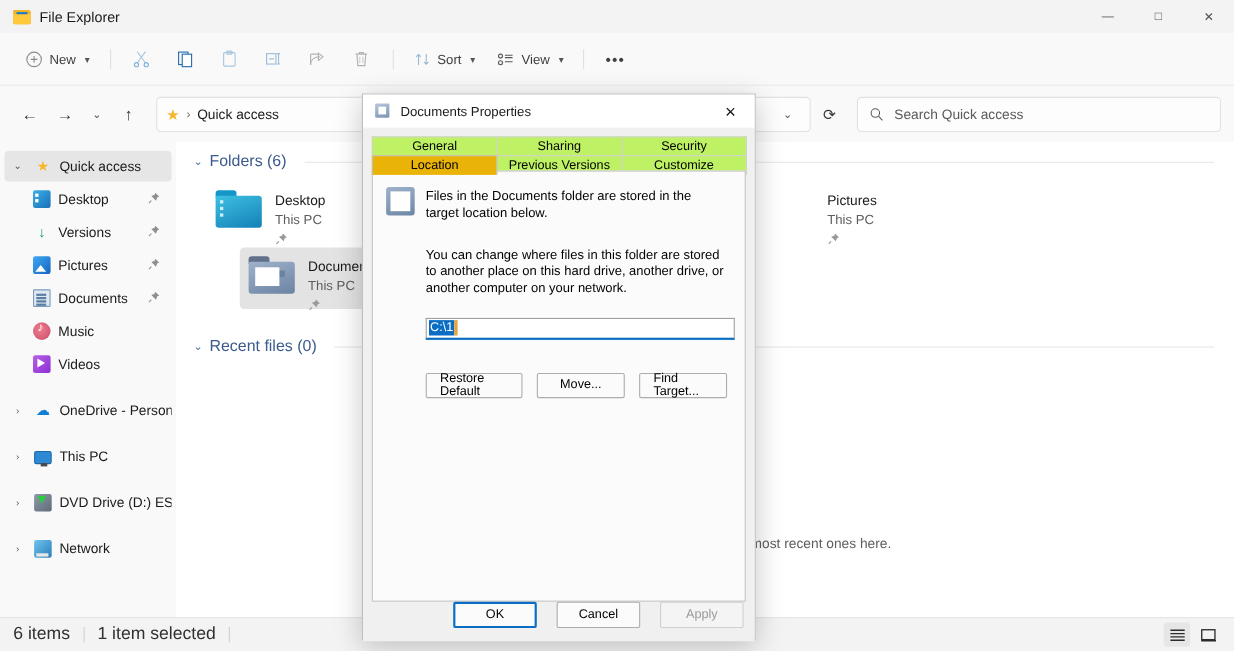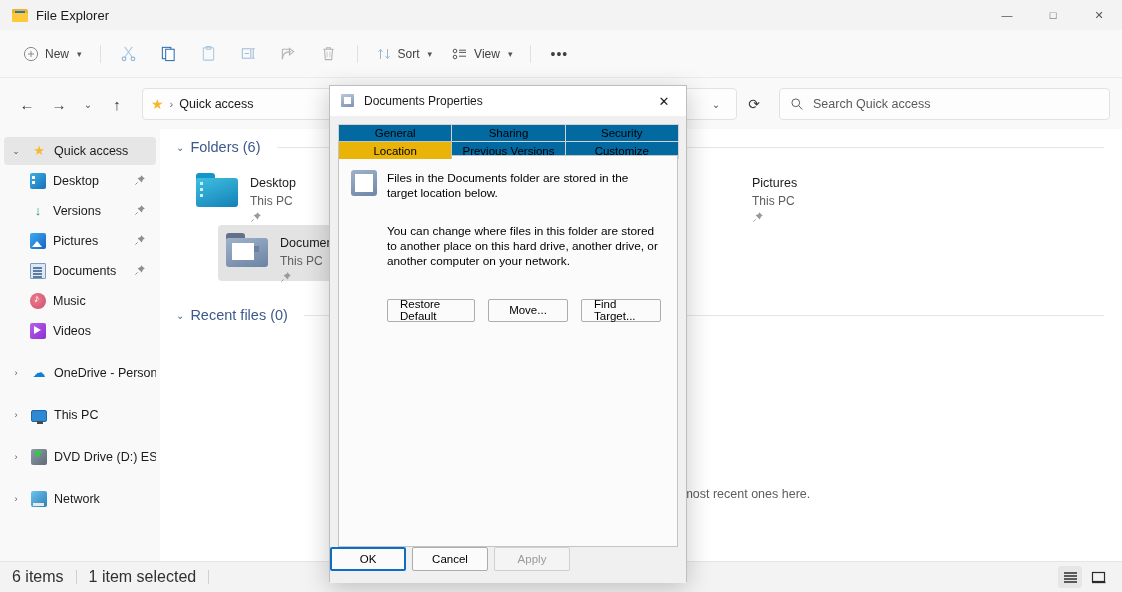--- a/index.html
+++ b/index.html
@@ -225,21 +225,21 @@
     font-size: 13px; color: #1a1a1a;
   }
 
   .dlg-body { position: relative; height: 466px; background: #f0f0f0; padding: 7px 8px 0 8px; }
 
   .tabstrip { position: relative; height: 32px; }
   .tabrow { display: flex; height: 17px; }
   .tab-btn {
     flex: 1; display:flex; align-items:center; justify-content:center;
     font-size: 11.5px; color: #000;
-    background: #0369a1; border: 1px solid #d2d2d2; border-bottom: none;
+    background: #bef264; border: 1px solid #d2d2d2; border-bottom: none;
     margin-right: -1px;
   }
   .tabrow.row2 .tab-btn { height: 18px; }
   .tab-btn.active {
     background: #eab308; border-color: #c4c4c4; position: relative; z-index: 3;
   }
   .tabpanel {
     position: relative;
     background: #fbfbfb; border: 1px solid #c4c4c4; height: 392px; margin-top: -1px;
     padding: 14px 16px 0 12px;
@@ -264,21 +264,21 @@
 
   .btn-row { display: flex; gap: 13px; margin: 30px 0 0 36px; }
   .dlg-btn {
     height: 23px; min-width: 80px; padding: 0 12px;
     background: #fbfbfb; border: 1px solid #adadad; border-radius: 2px;
     font-size: 11.5px; color: #000; display:flex; align-items:center; justify-content:center;
   }
 
   .dlg-footer {
     position: absolute; left: 0; bottom: 0; width: 100%; height: 44px;
-    display: flex; align-items: center; gap: 6px;
+    display: flex; align-items: center; justify-content: flex-end; gap: 18px;
     padding: 0 10px 4px 0;
   }
   .foot-btn {
     width: 76px; height: 24px; background:#fbfbfb; border:1px solid #adadad; border-radius:2px;
     font-size: 11.5px; color:#000; display:flex; align-items:center; justify-content:center;
   }
   .foot-btn.default { border: 2px solid #0b6ec4; }
   .foot-btn.disabled { color: #9a9a9a; background: #f4f4f4; border-color: #cfcfcf; }
 
   svg { display: block; }
@@ -648,20 +648,24 @@
         <div class="loc-row">
           <span class="loc-ico">
               <span class="sq"></span>
               <span class="ln"></span>
             </span>
           <span class="loc-text">Files in the Documents folder are stored in the target location below.</span>
         </div>
 
         <div class="loc-para">You can change where files in this folder are stored to another place on this hard drive, another drive, or another computer on your network.</div>
 
+        <div class="path-field">
+          <span class="path-sel">C:\1</span>
+          <span class="path-caret"></span>
+        </div>
 
         <div class="btn-row">
           <div class="dlg-btn">Restore Default</div>
           <div class="dlg-btn">Move...</div>
           <div class="dlg-btn">Find Target...</div>
         </div>
       </div>
 
       <div class="dlg-footer">
         <div class="foot-btn default">OK</div>

